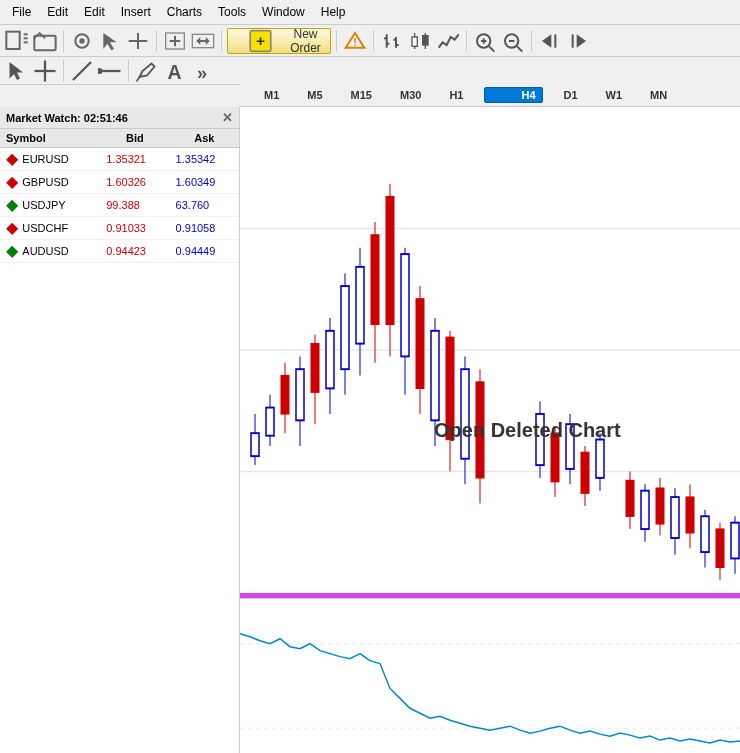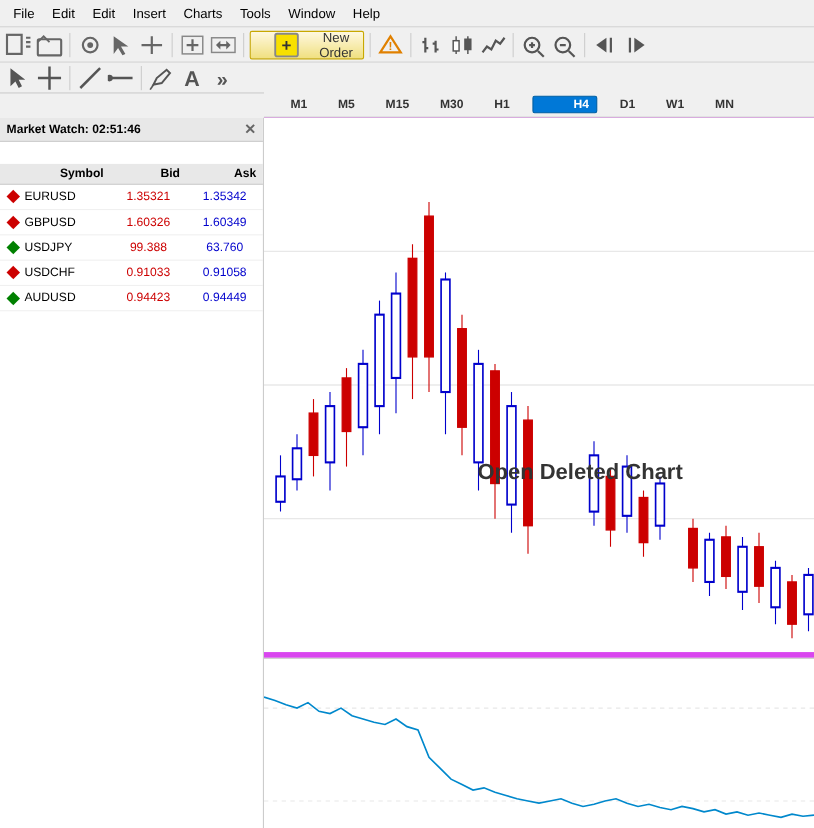--- a/index.html
+++ b/index.html
@@ -107,46 +107,45 @@
     }
 
     
     .market-watch {
       width: 240px;
       background: white;
       border-right: 1px solid #ccc;
       display: flex;
       flex-direction: column;
       flex-shrink: 0;
-      gap: 20px;
     }
     .mw-header {
       background: #e8e8e8;
       border-bottom: 1px solid #ccc;
       padding: 3px 6px;
       display: flex;
       justify-content: space-between;
       align-items: center;
       font-size: 11px;
       font-weight: bold;
     }
     .mw-close { cursor: pointer; font-size: 13px; color: #666; }
     .mw-table { width: 100%; border-collapse: collapse; }
     .mw-table th {
       background: #e8e8e8;
       border-bottom: 1px solid #ccc;
       padding: 3px 6px;
-      text-align: right;
+      text-align: center;
       font-size: 11px;
       font-weight: bold;
     }
-    .mw-table th:first-child { text-align: right; }
+    .mw-table th:first-child { text-align: left; }
     .mw-table td {
       padding: 3px 6px;
-      text-align: center;
+      text-align: left;
       font-size: 11px;
       border-bottom: 1px solid #f0f0f0;
     }
     .mw-table td:first-child { text-align: left; }
     .symbol-cell { display: flex; align-items: center; gap: 4px; }
     .price-red { color: #cc0000; }
     .price-blue { color: #0000cc; }
 
     
     .chart-area {

